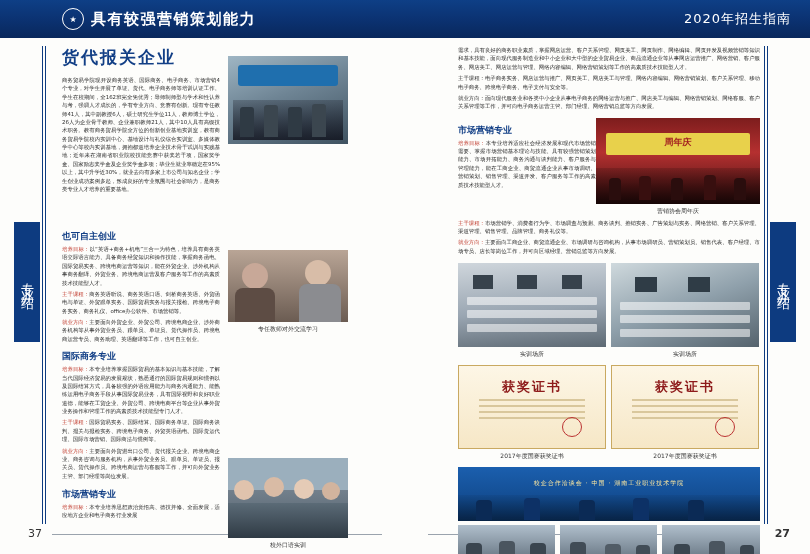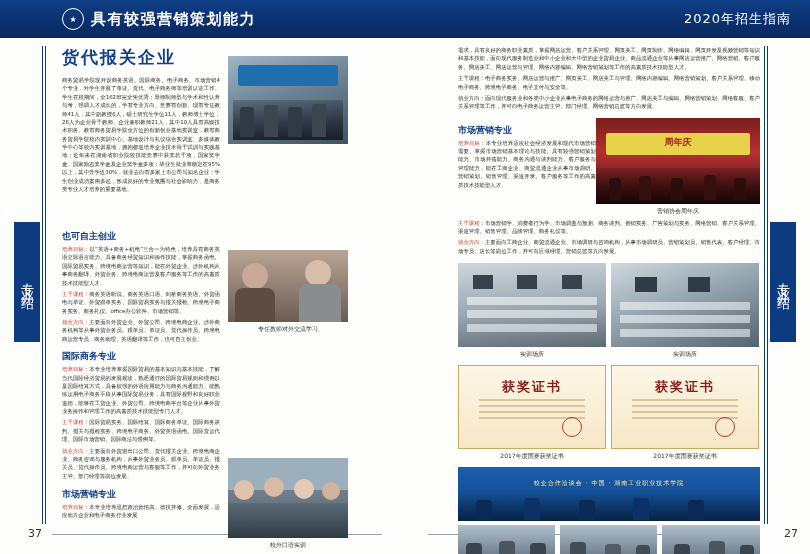--- a/index.html
+++ b/index.html
@@ -57,21 +57,21 @@
   }
   .side-rule2.l { left:45px; }
   .side-rule2.r { right:45px; }
 
   
   .pagenum {
     position:absolute; bottom:14px; font-size:11px; color:#333;
     font-family:"DejaVu Sans", sans-serif;
   }
   .pagenum.l { left:28px; }
-  .pagenum.r { right:12px; }
+  .pagenum.r { right:20px;font-weight:bold; }
   .pagenum-line {
     position:absolute; bottom:19px; height:1px; background:#9aa3ad;
   }
   .pagenum-line.l { left:52px; width:330px; }
   .pagenum-line.r { right:52px; width:330px; }
 
   
   .col { position:absolute; top:46px; }
   .col-left  { left:62px;  width:158px; }
   .col-mid   { left:228px; width:120px; }

